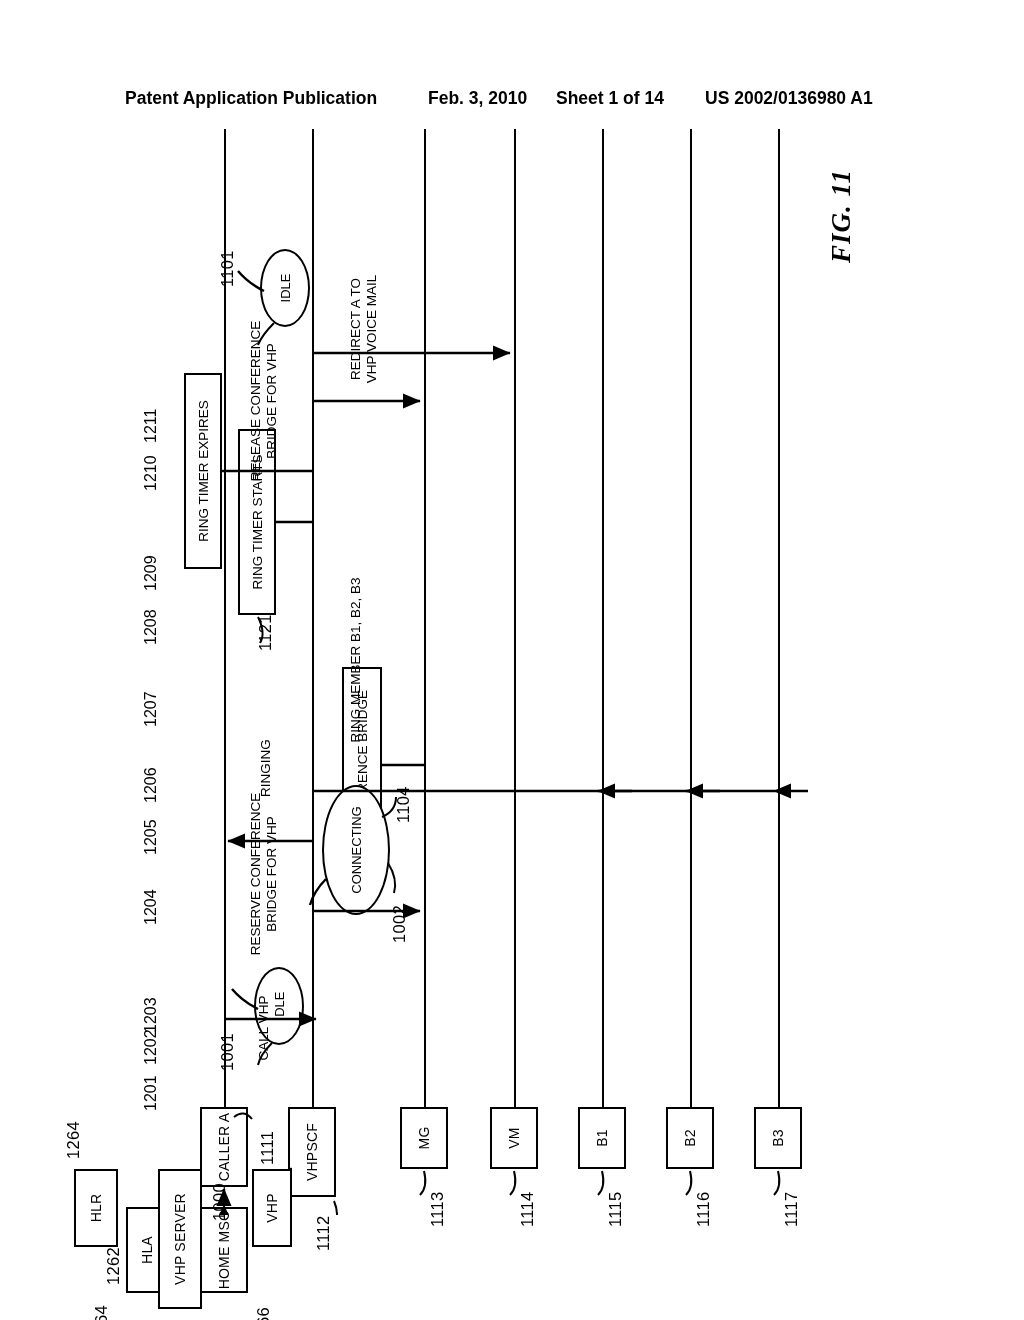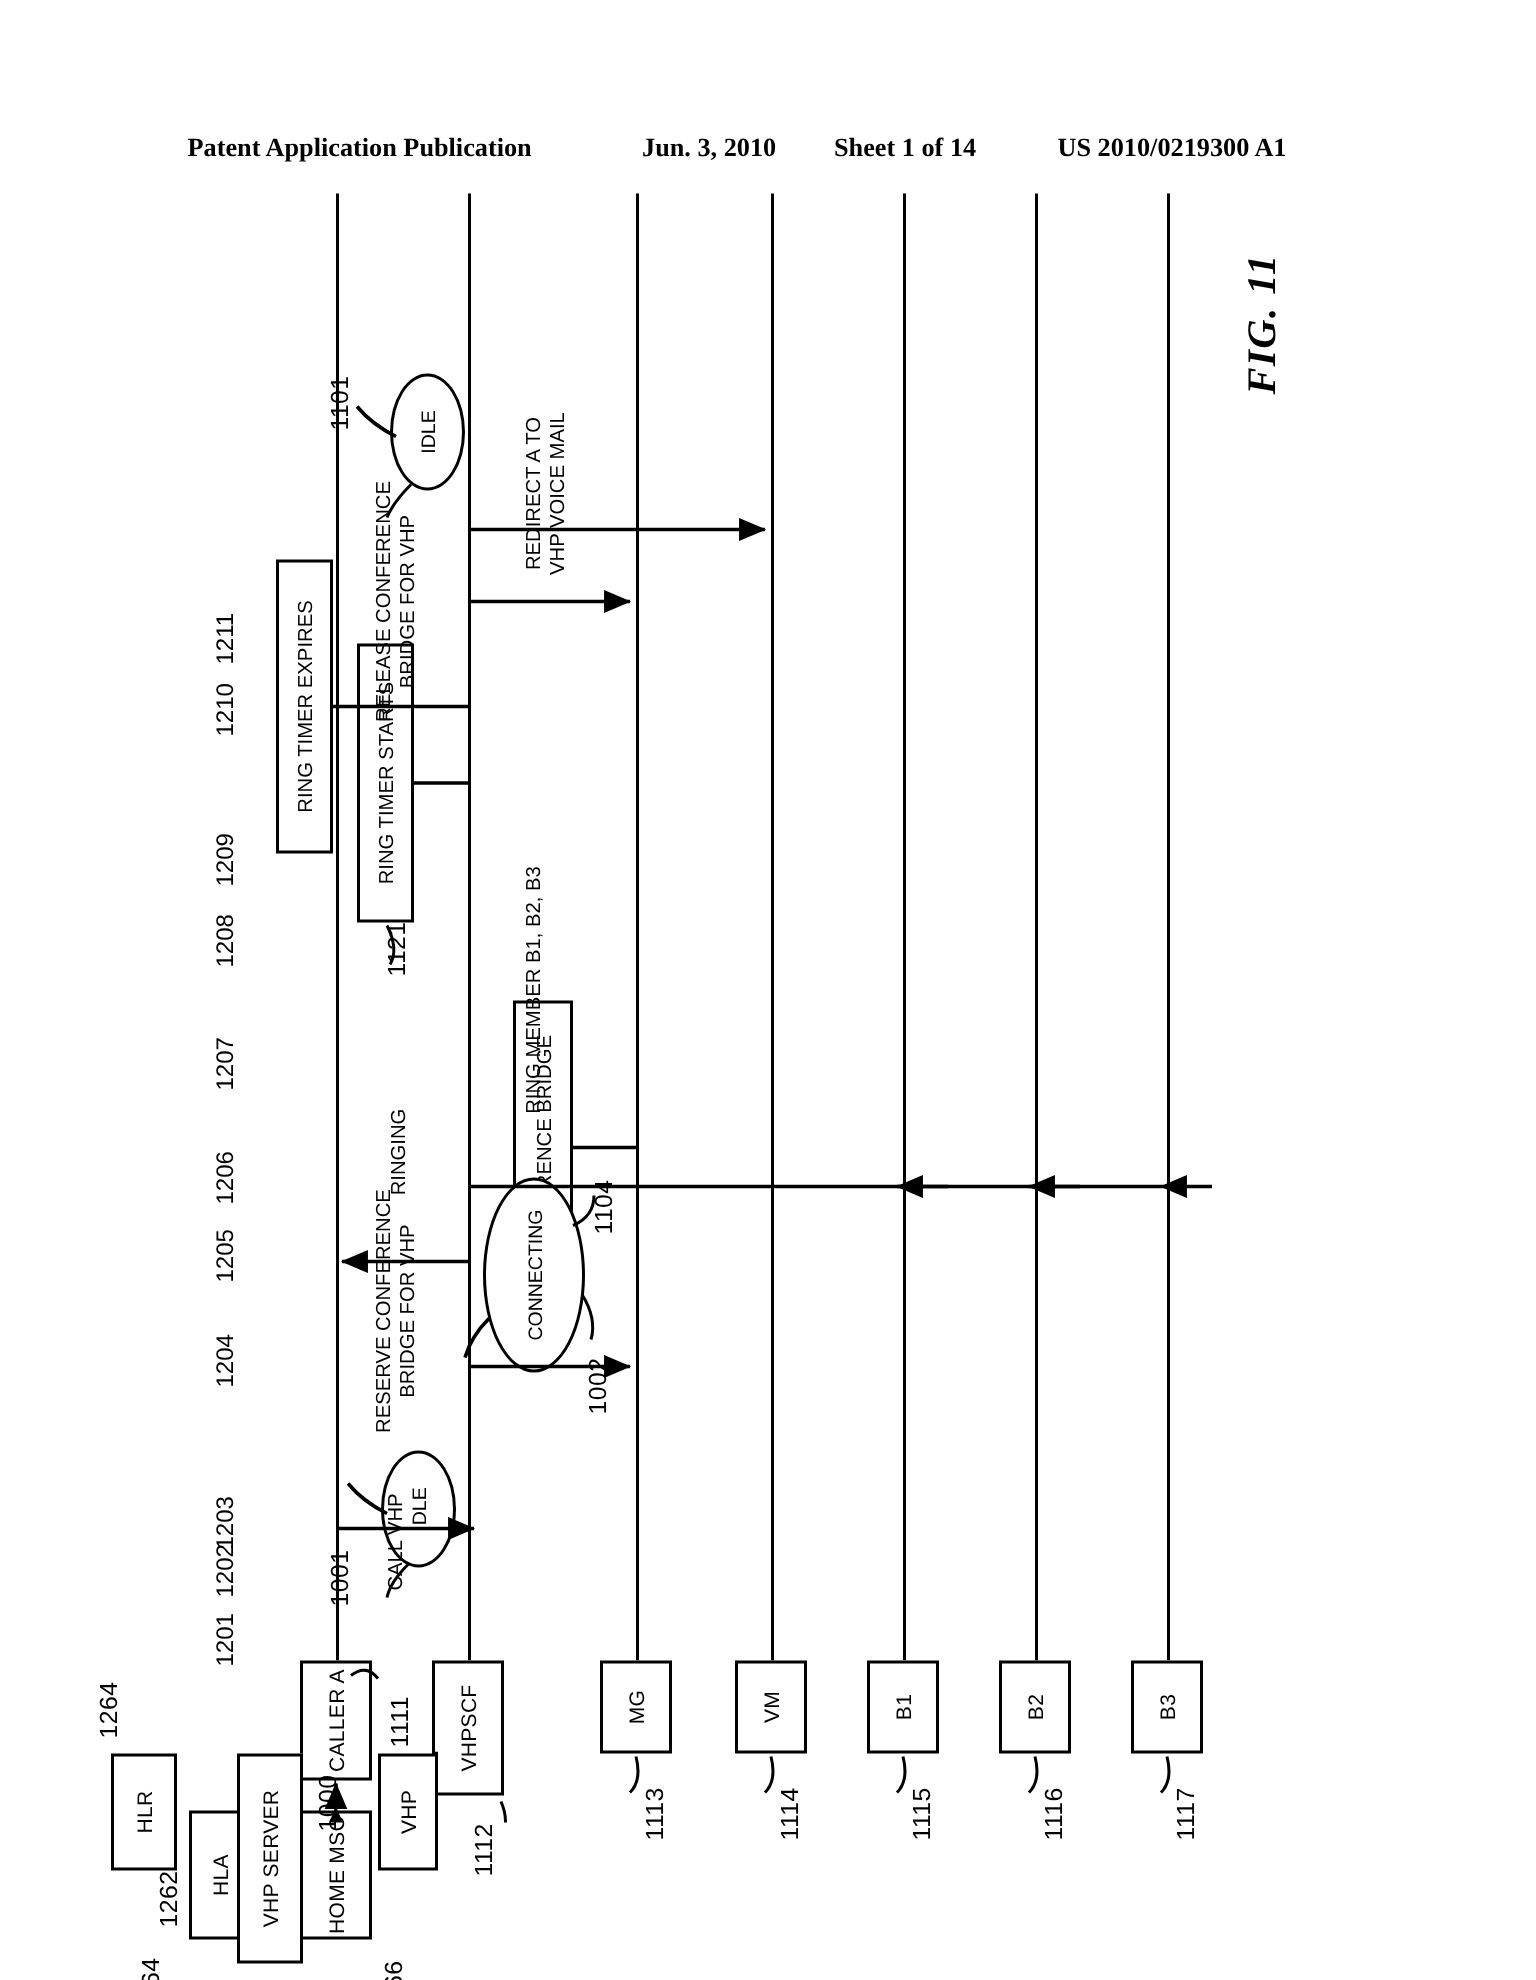--- a/index.html
+++ b/index.html
@@ -16,21 +16,21 @@
     overflow: hidden;
   }
 
   
   #page-header {
     position: absolute;
     top: 88px;
     left: 0;
     width: 1024px;
     height: 26px;
-    font-family: Liberation Serif, serif;
+    font-family: Liberation Sans, sans-serif;
     font-weight: bold;
     font-size: 17.5px;
     white-space: nowrap;
   }
   #page-header .h-pub   { position:absolute; left:125px;  top:0; }
   #page-header .h-date  { position:absolute; left:428px;  top:0; }
   #page-header .h-sheet { position:absolute; left:556px;  top:0; }
   #page-header .h-num   { position:absolute; left:705px;  top:0; }
 
   
@@ -124,23 +124,23 @@
     left: 0; top: 0;
     width: 1110px; height: 700px;
     pointer-events: none;
   }
 </style>
 </head>
 <body>
 
 <div id="page-header">
   <span class="h-pub">Patent Application Publication</span>
-  <span class="h-date">Jun. 3, 2010</span>
+  <span class="h-date">Feb. 3, 2010</span>
   <span class="h-sheet">Sheet 1 of 14</span>
-  <span class="h-num">US 2010/0219300 A1</span>
+  <span class="h-num">US 2002/0136980 A1</span>
 </div>
 
 <div id="stage-wrap">
 <div id="stage">
 
   <div class="lifeline" style="left:108px; top:62px;  width:978px;"></div>
   <div class="lifeline" style="left:108px; top:150px; width:978px;"></div>
   <div class="lifeline" style="left:108px; top:262px; width:978px;"></div>
   <div class="lifeline" style="left:108px; top:352px; width:978px;"></div>
   <div class="lifeline" style="left:108px; top:440px; width:978px;"></div>

